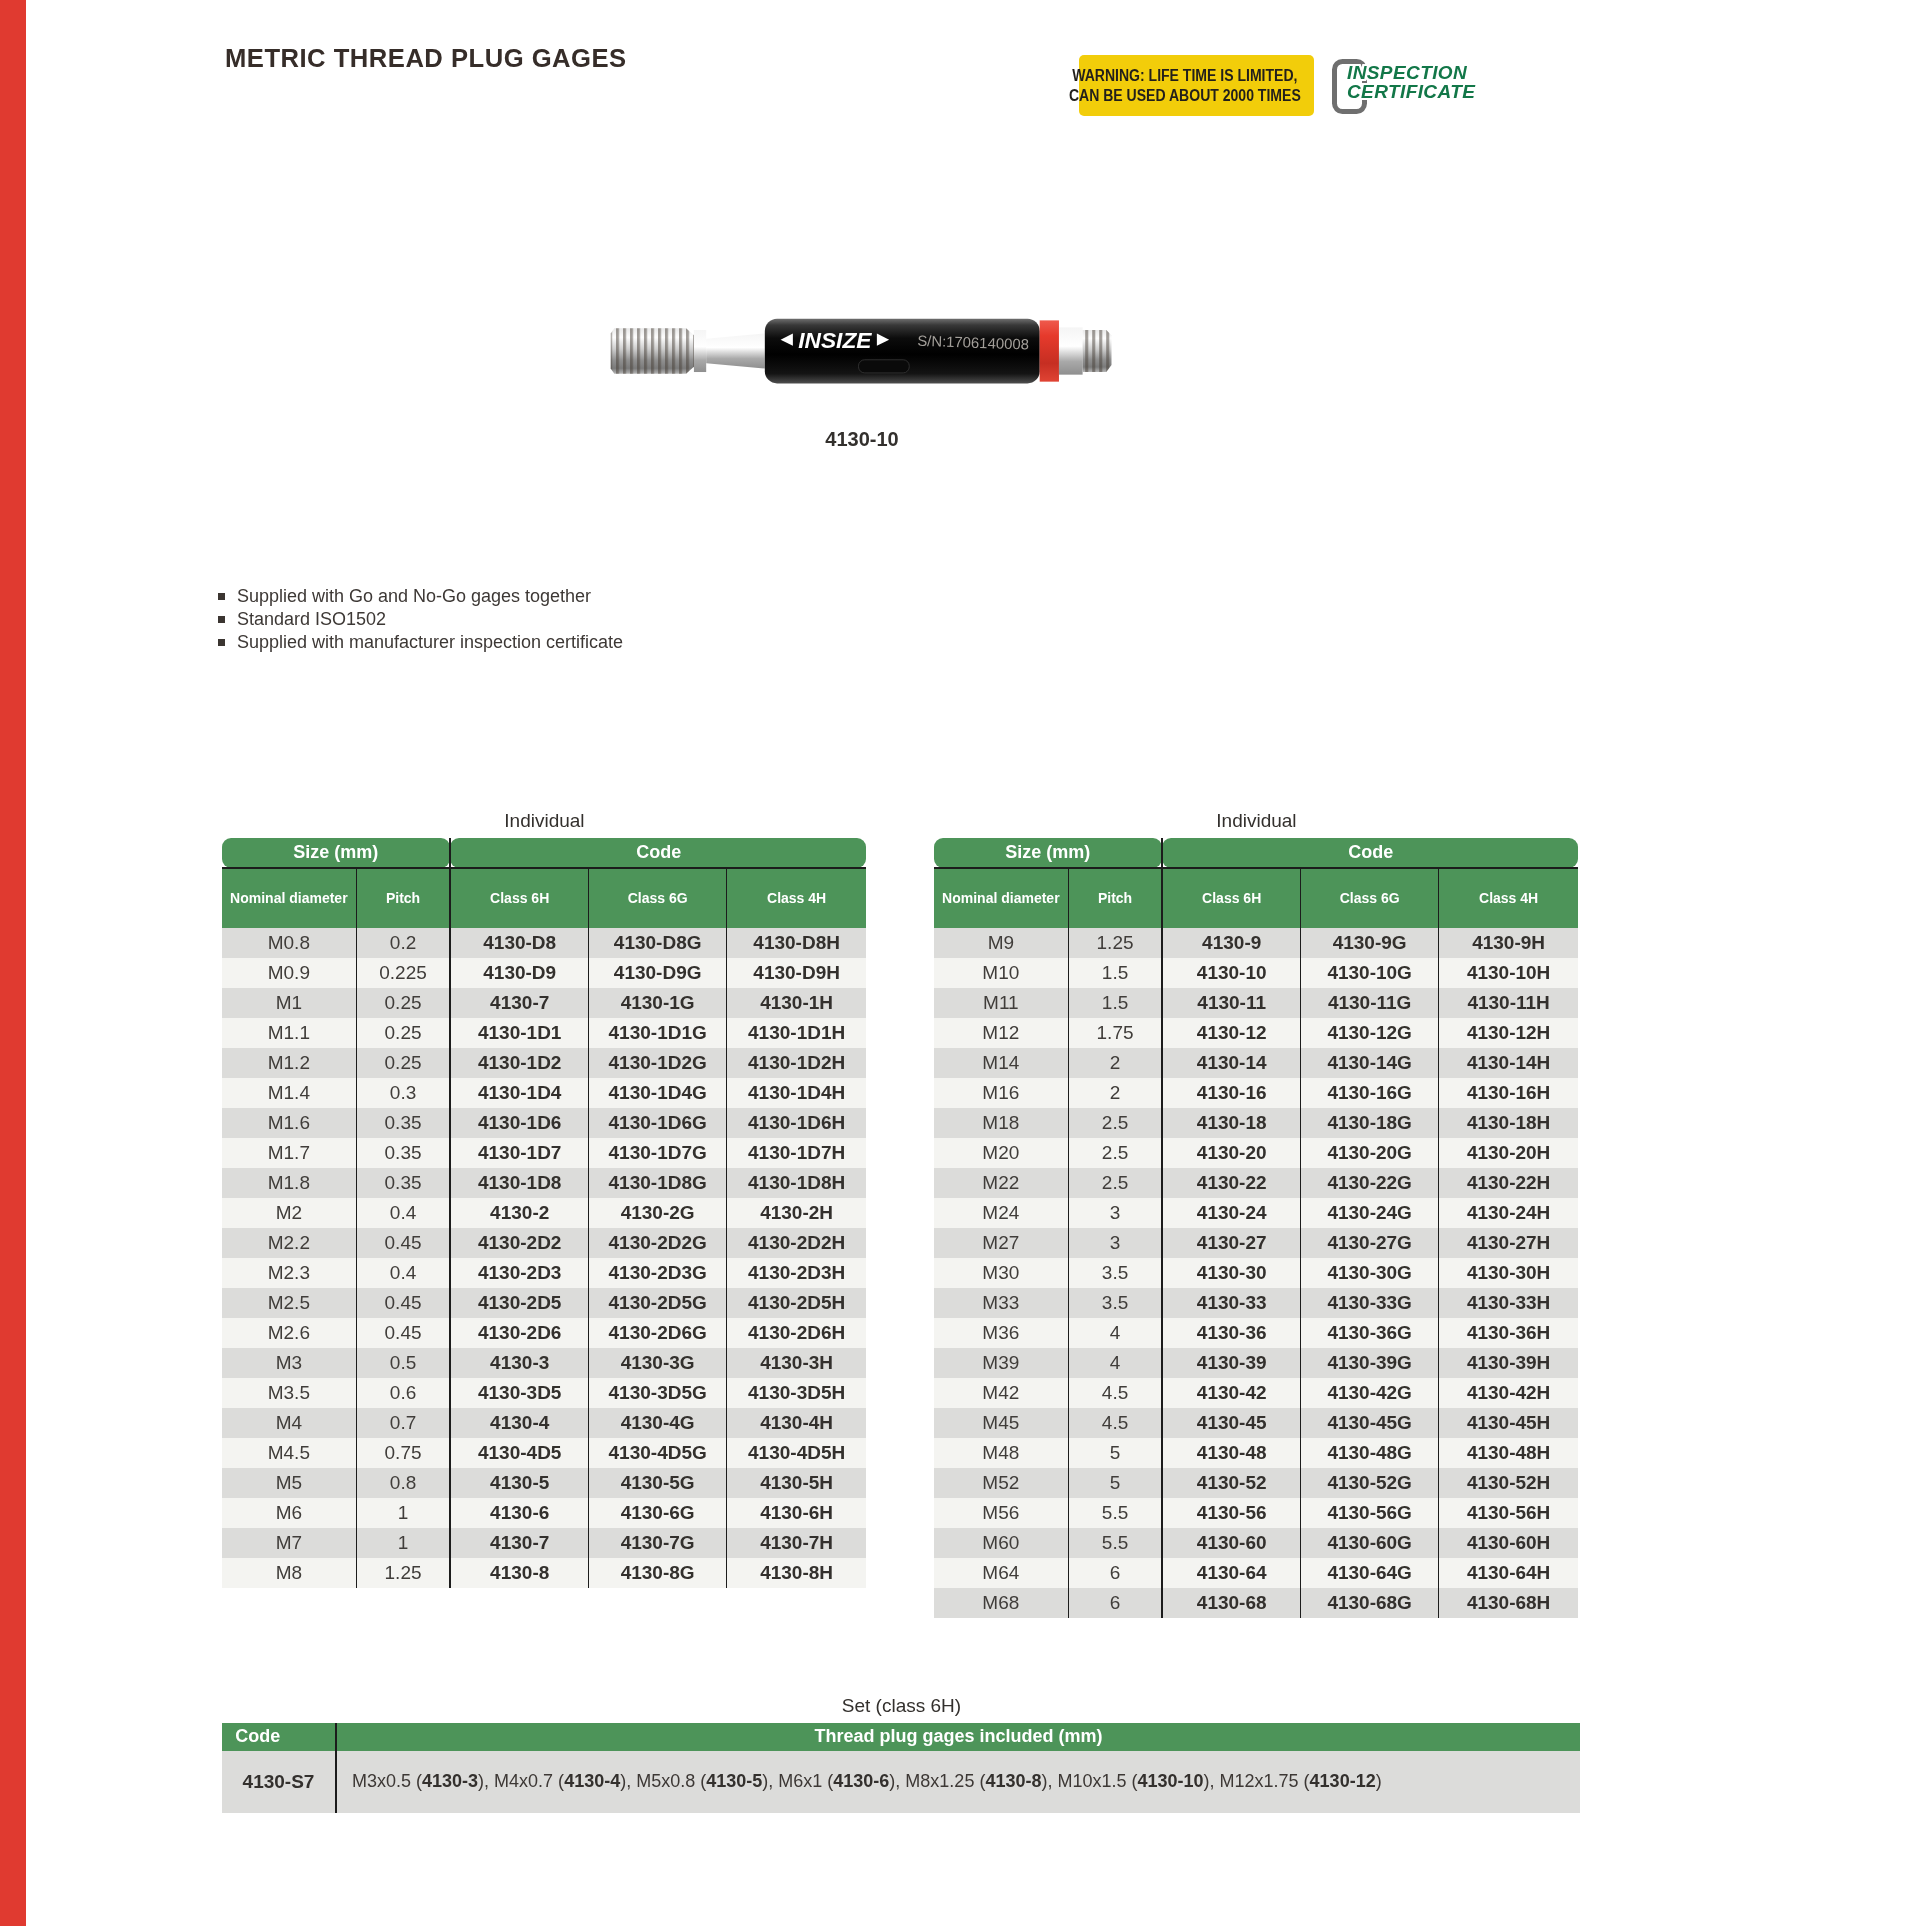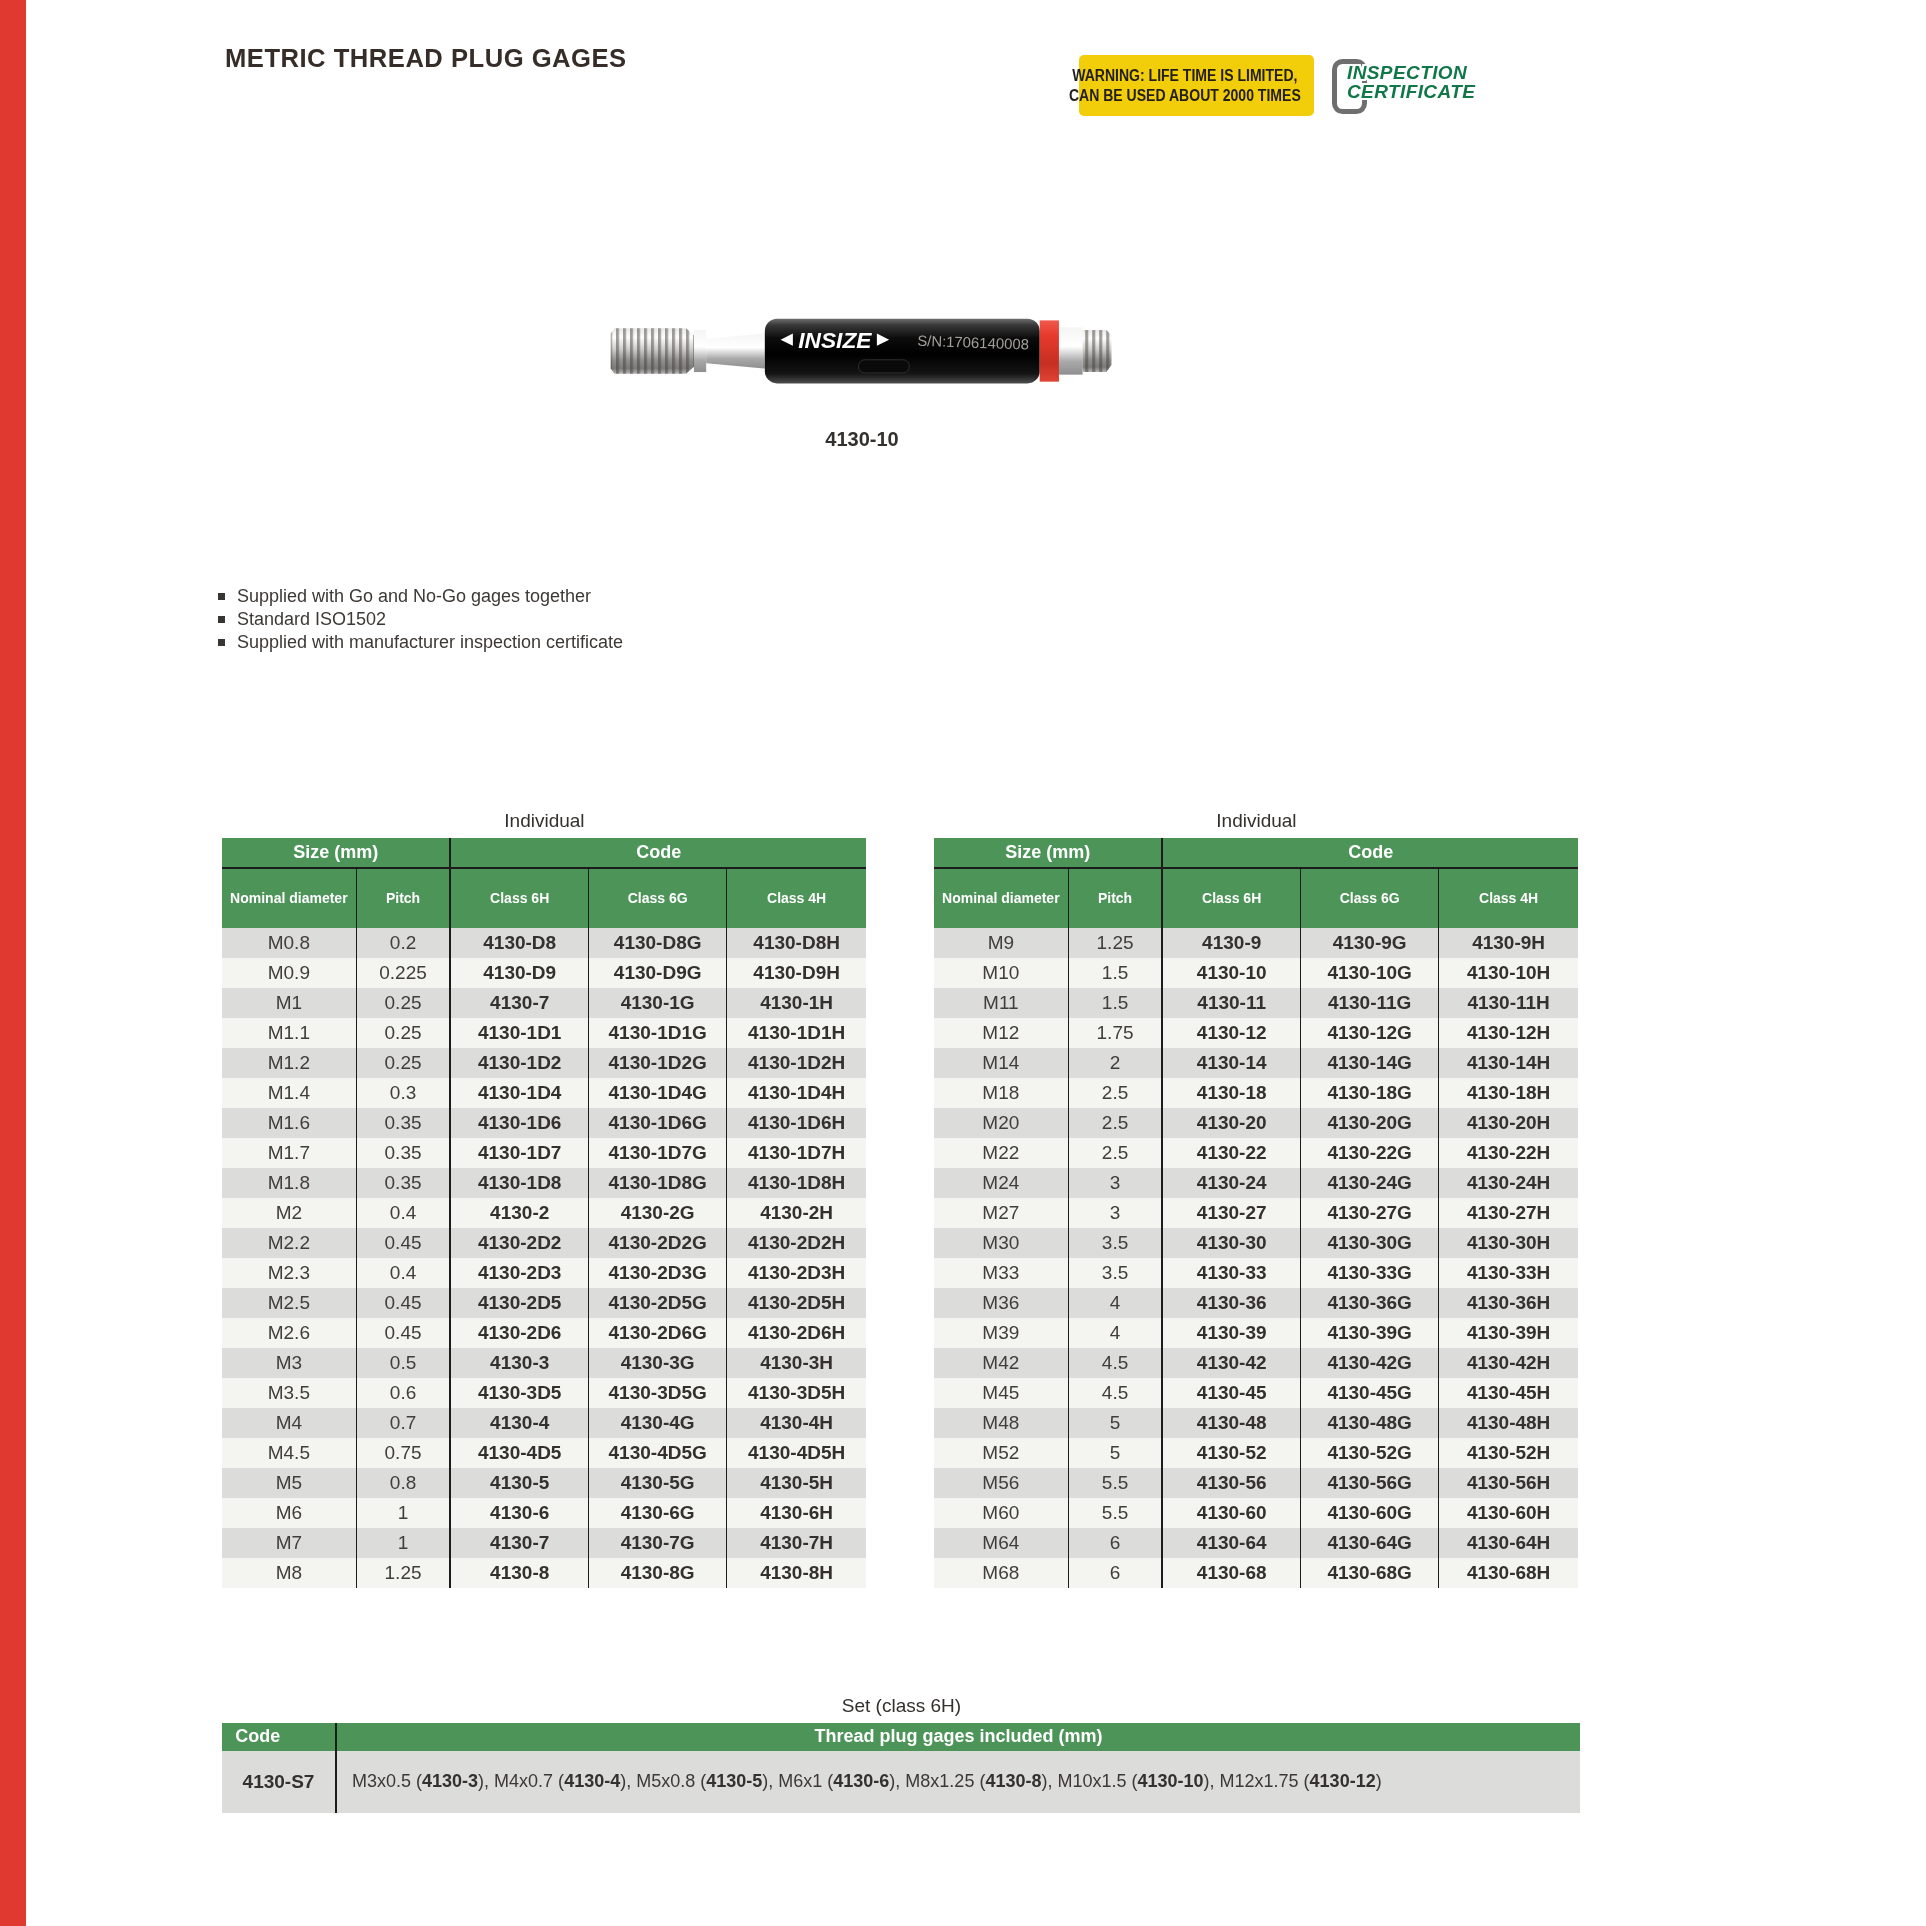--- a/index.html
+++ b/index.html
@@ -45,21 +45,21 @@
   .feature-item{display:flex;align-items:center;height:23px;}
   .bullet-square{width:6.6px;height:6.6px;background:#3b3531;margin-right:12.3px;flex:0 0 auto;}
   .feature-text{font-size:18px;color:#3d3835;white-space:nowrap;}
   
   .section-label{font-size:19px;font-weight:normal;color:#33302d;margin:0 0 5.7px 0.9px;text-align:center;}
   .ind-section{position:absolute;}
   .ind-left{left:222px;top:810px;}
   .ind-right{left:934px;top:810px;}
   table.ind{border-collapse:collapse;table-layout:fixed;width:644px;}
   table.ind th{background:#4d9459;color:#ffffff;font-weight:bold;padding:0;text-align:center;}
-  table.ind tr.h1 th{height:29px;font-size:18px;border-bottom:2.8px solid #1c1c1c;}
+  table.ind tr.h1 th{height:29px;font-size:18px;border-bottom:2.8px solid #1c1c1c;border-radius:9px;}
   table.ind tr.h2 th{height:59px;font-size:14px;line-height:20px;}
   table.ind td{height:30px;padding:0;text-align:center;font-size:19px;}
   table.ind tbody tr:nth-child(odd) td{background:#dcdcda;}
   table.ind tbody tr:nth-child(even) td{background:#f4f4f1;}
   table.ind .vd2{border-left:1.9px solid #1c1c1c;}
   table.ind .vd3{border-left:2.8px solid #1c1c1c;}
   table.ind td:nth-child(2){border-left:1.9px solid #1c1c1c;}
   table.ind td:nth-child(3){border-left:2.8px solid #1c1c1c;}
   table.ind td:nth-child(4),table.ind td:nth-child(5){border-left:1.9px solid #1c1c1c;}
   table.ind td.c-size{color:#403d3a;}
@@ -406,20 +406,27 @@
           <td class="c-code">4130-12H</td>
         </tr>
         <tr>
           <td class="c-size">M14</td>
           <td class="c-size">2</td>
           <td class="c-code">4130-14</td>
           <td class="c-code">4130-14G</td>
           <td class="c-code">4130-14H</td>
         </tr>
         <tr>
+          <td class="c-size">M16</td>
+          <td class="c-size">2</td>
+          <td class="c-code">4130-16</td>
+          <td class="c-code">4130-16G</td>
+          <td class="c-code">4130-16H</td>
+        </tr>
+        <tr>
           <td class="c-size">M18</td>
           <td class="c-size">2.5</td>
           <td class="c-code">4130-18</td>
           <td class="c-code">4130-18G</td>
           <td class="c-code">4130-18H</td>
         </tr>
         <tr>
           <td class="c-size">M20</td>
           <td class="c-size">2.5</td>
           <td class="c-code">4130-20</td>

